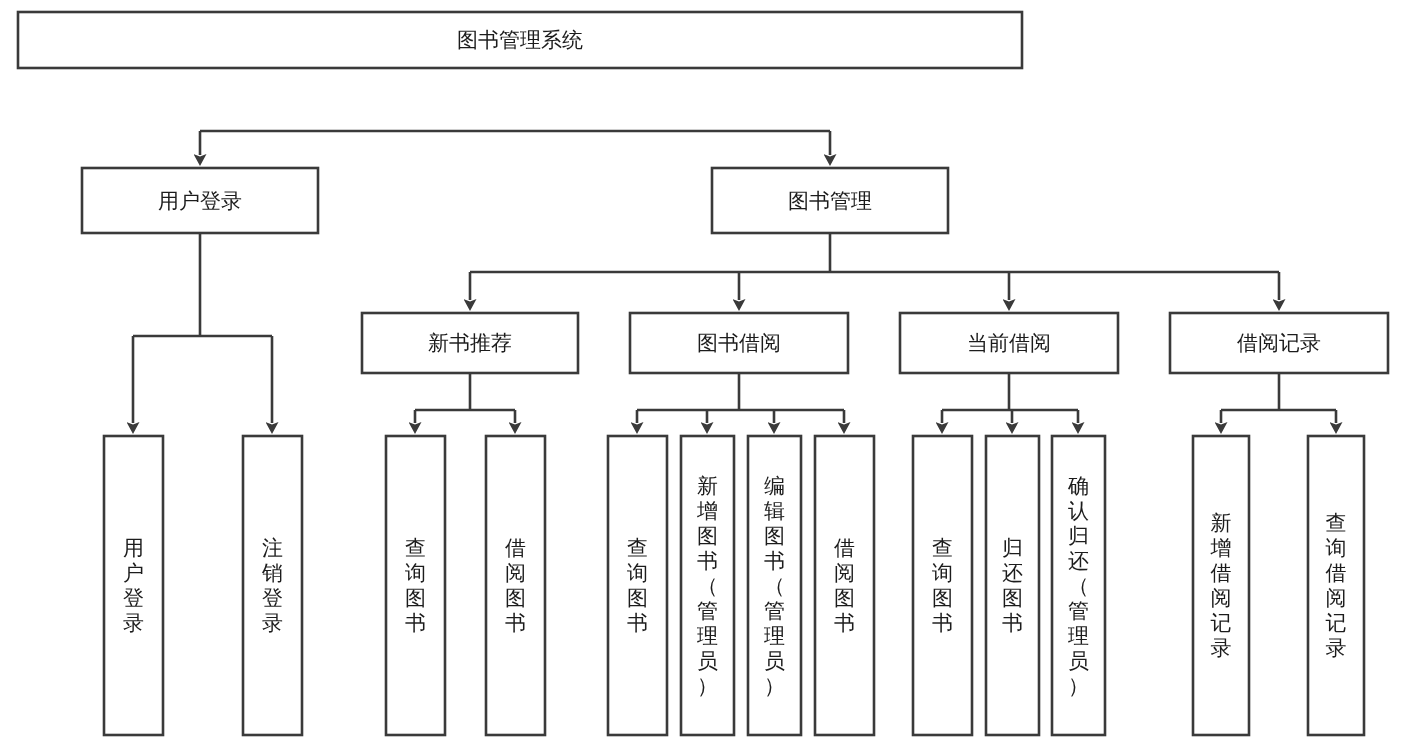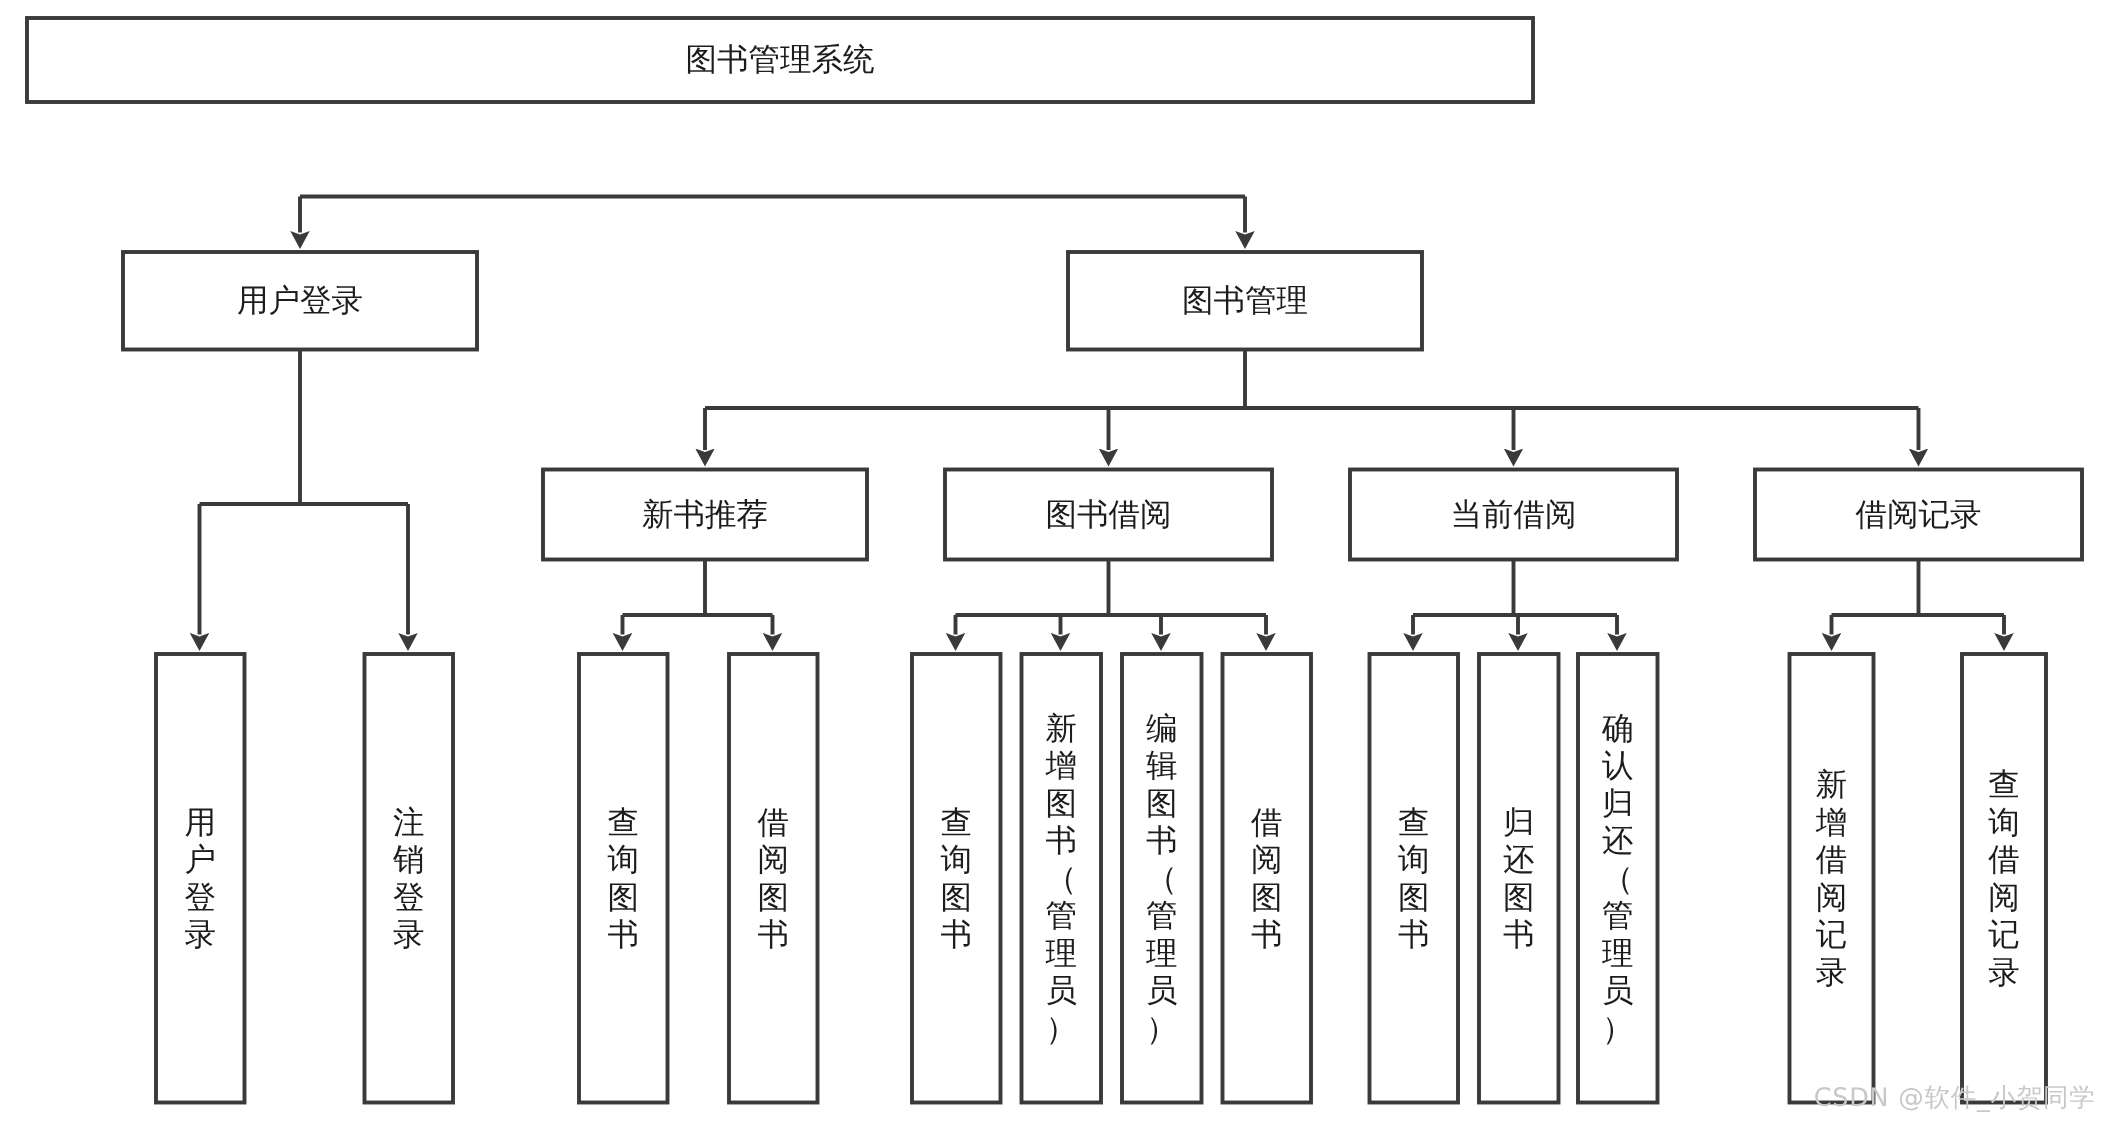--- a/index.html
+++ b/index.html
@@ -189,14 +189,13 @@
           <rect x="1193" y="436" width="56" height="299" class="node-rect"></rect>
           <text x="1221" y="530" class="node-label-v"><tspan x="1221" dy="0">新</tspan><tspan x="1221" dy="25">增</tspan><tspan x="1221" dy="25">借</tspan><tspan x="1221" dy="25">阅</tspan><tspan x="1221" dy="25">记</tspan><tspan x="1221" dy="25">录</tspan></text>
         </g>
         <g>
           <rect x="1308" y="436" width="56" height="299" class="node-rect"></rect>
           <text x="1336" y="530" class="node-label-v"><tspan x="1336" dy="0">查</tspan><tspan x="1336" dy="25">询</tspan><tspan x="1336" dy="25">借</tspan><tspan x="1336" dy="25">阅</tspan><tspan x="1336" dy="25">记</tspan><tspan x="1336" dy="25">录</tspan></text>
         </g>
       </g>
   </svg>
 
-  <div class="watermark">CSDN @软件_小贺同学</div>
 </div>
 
 </body></html>

